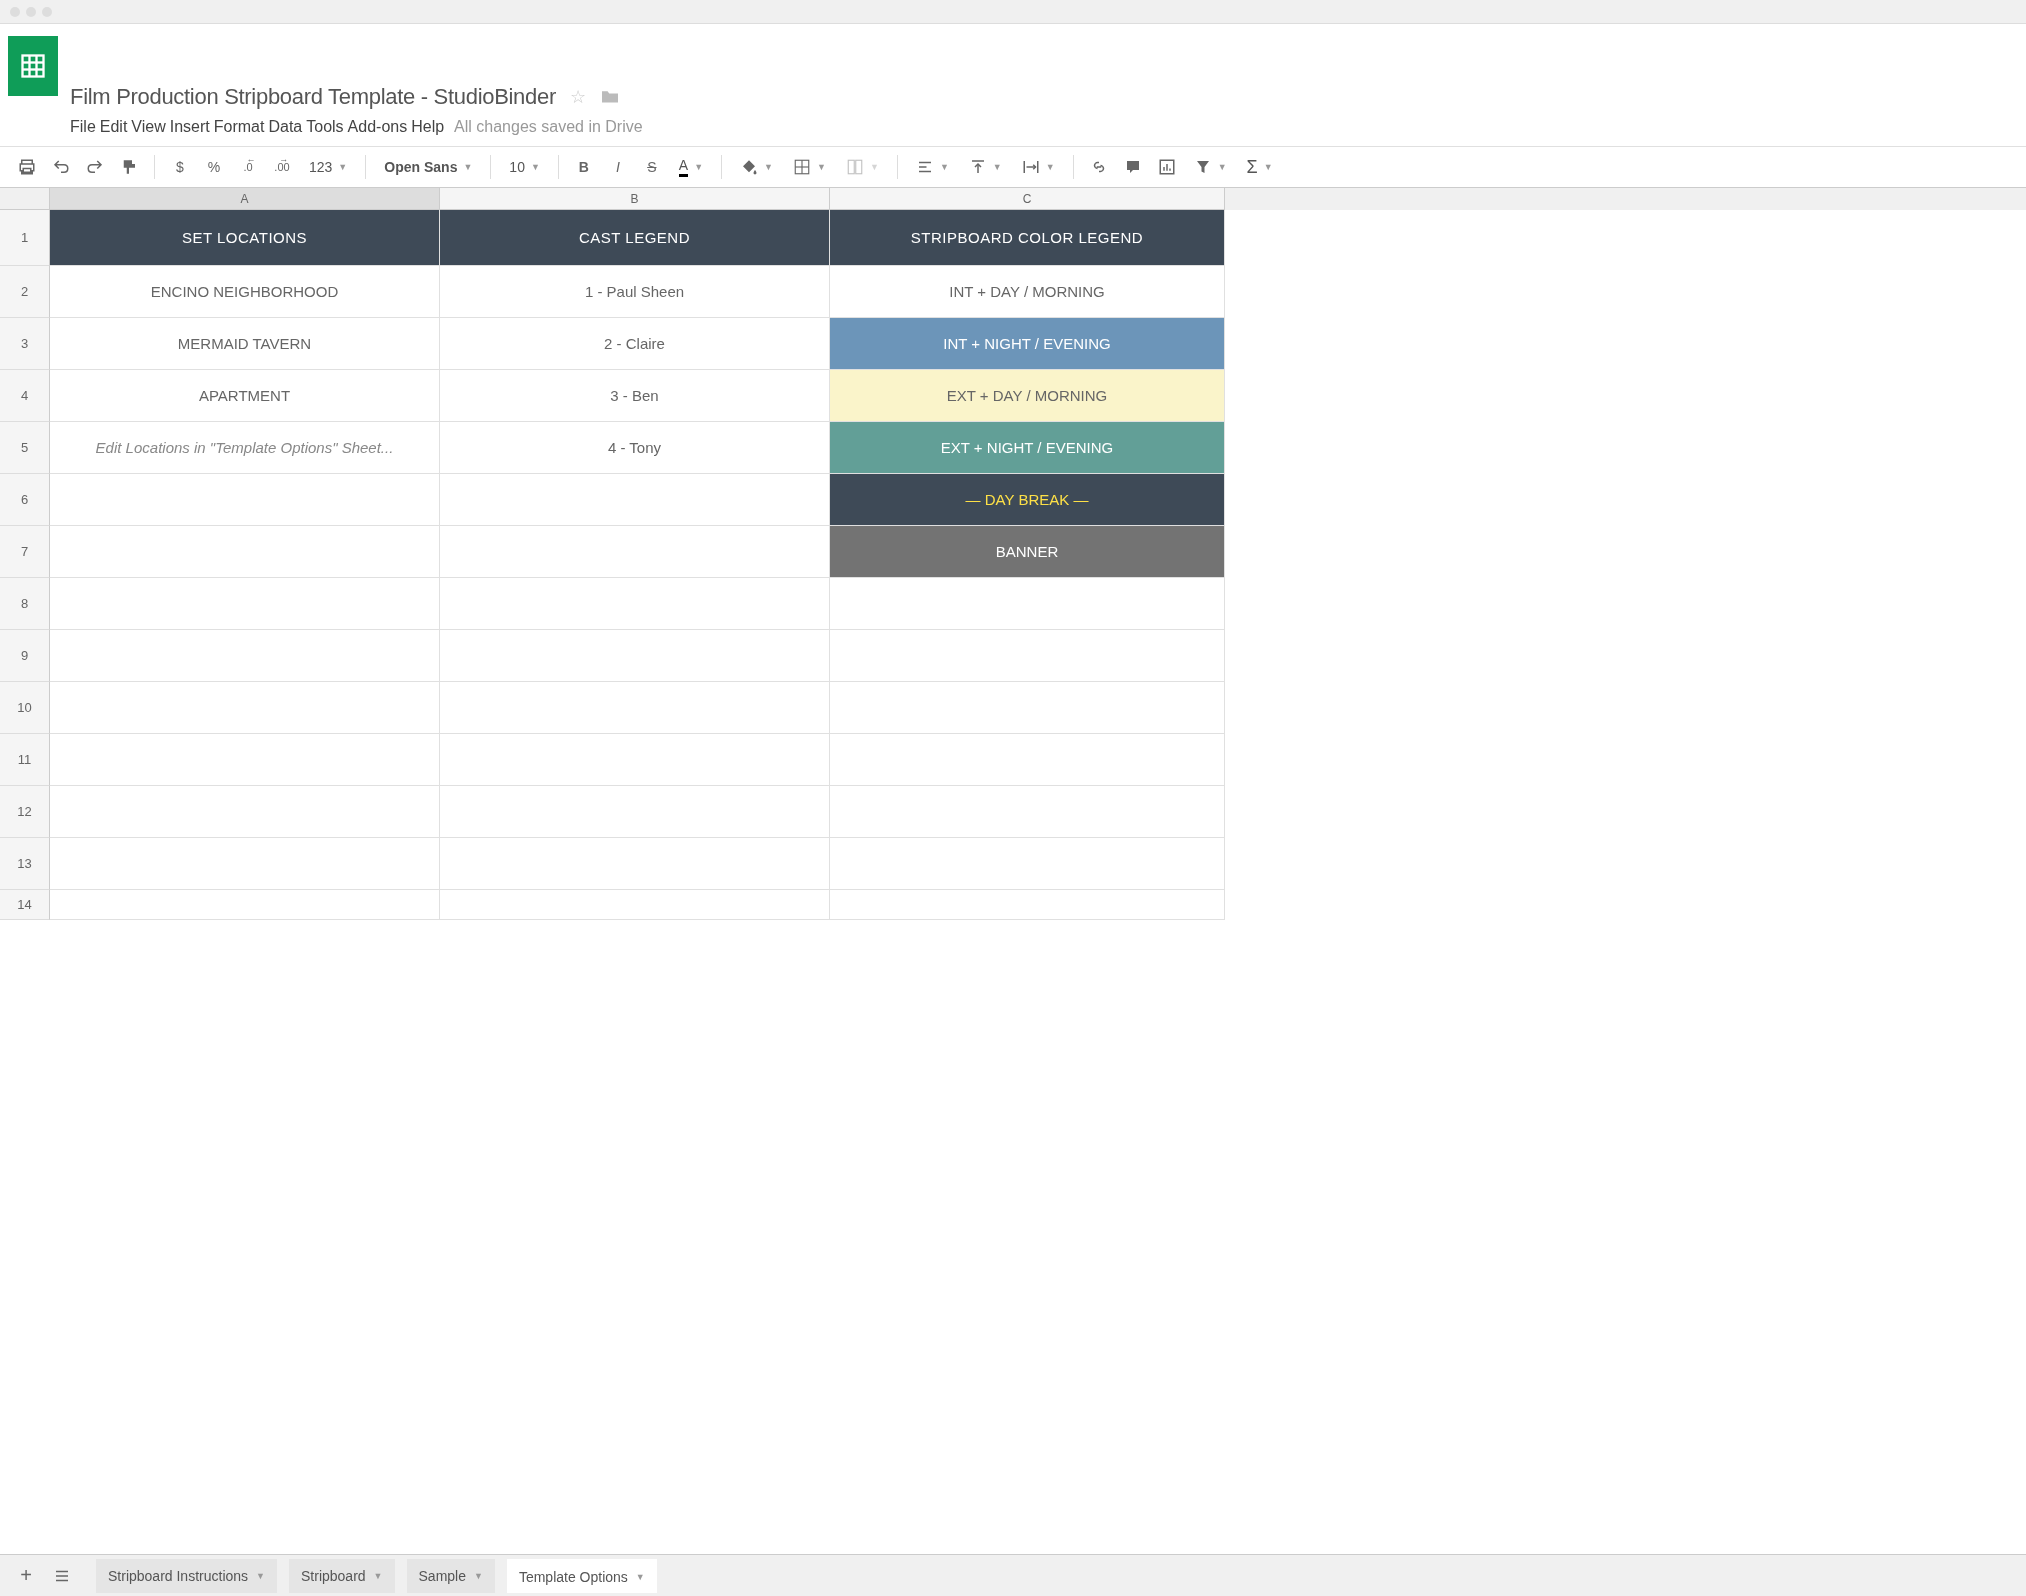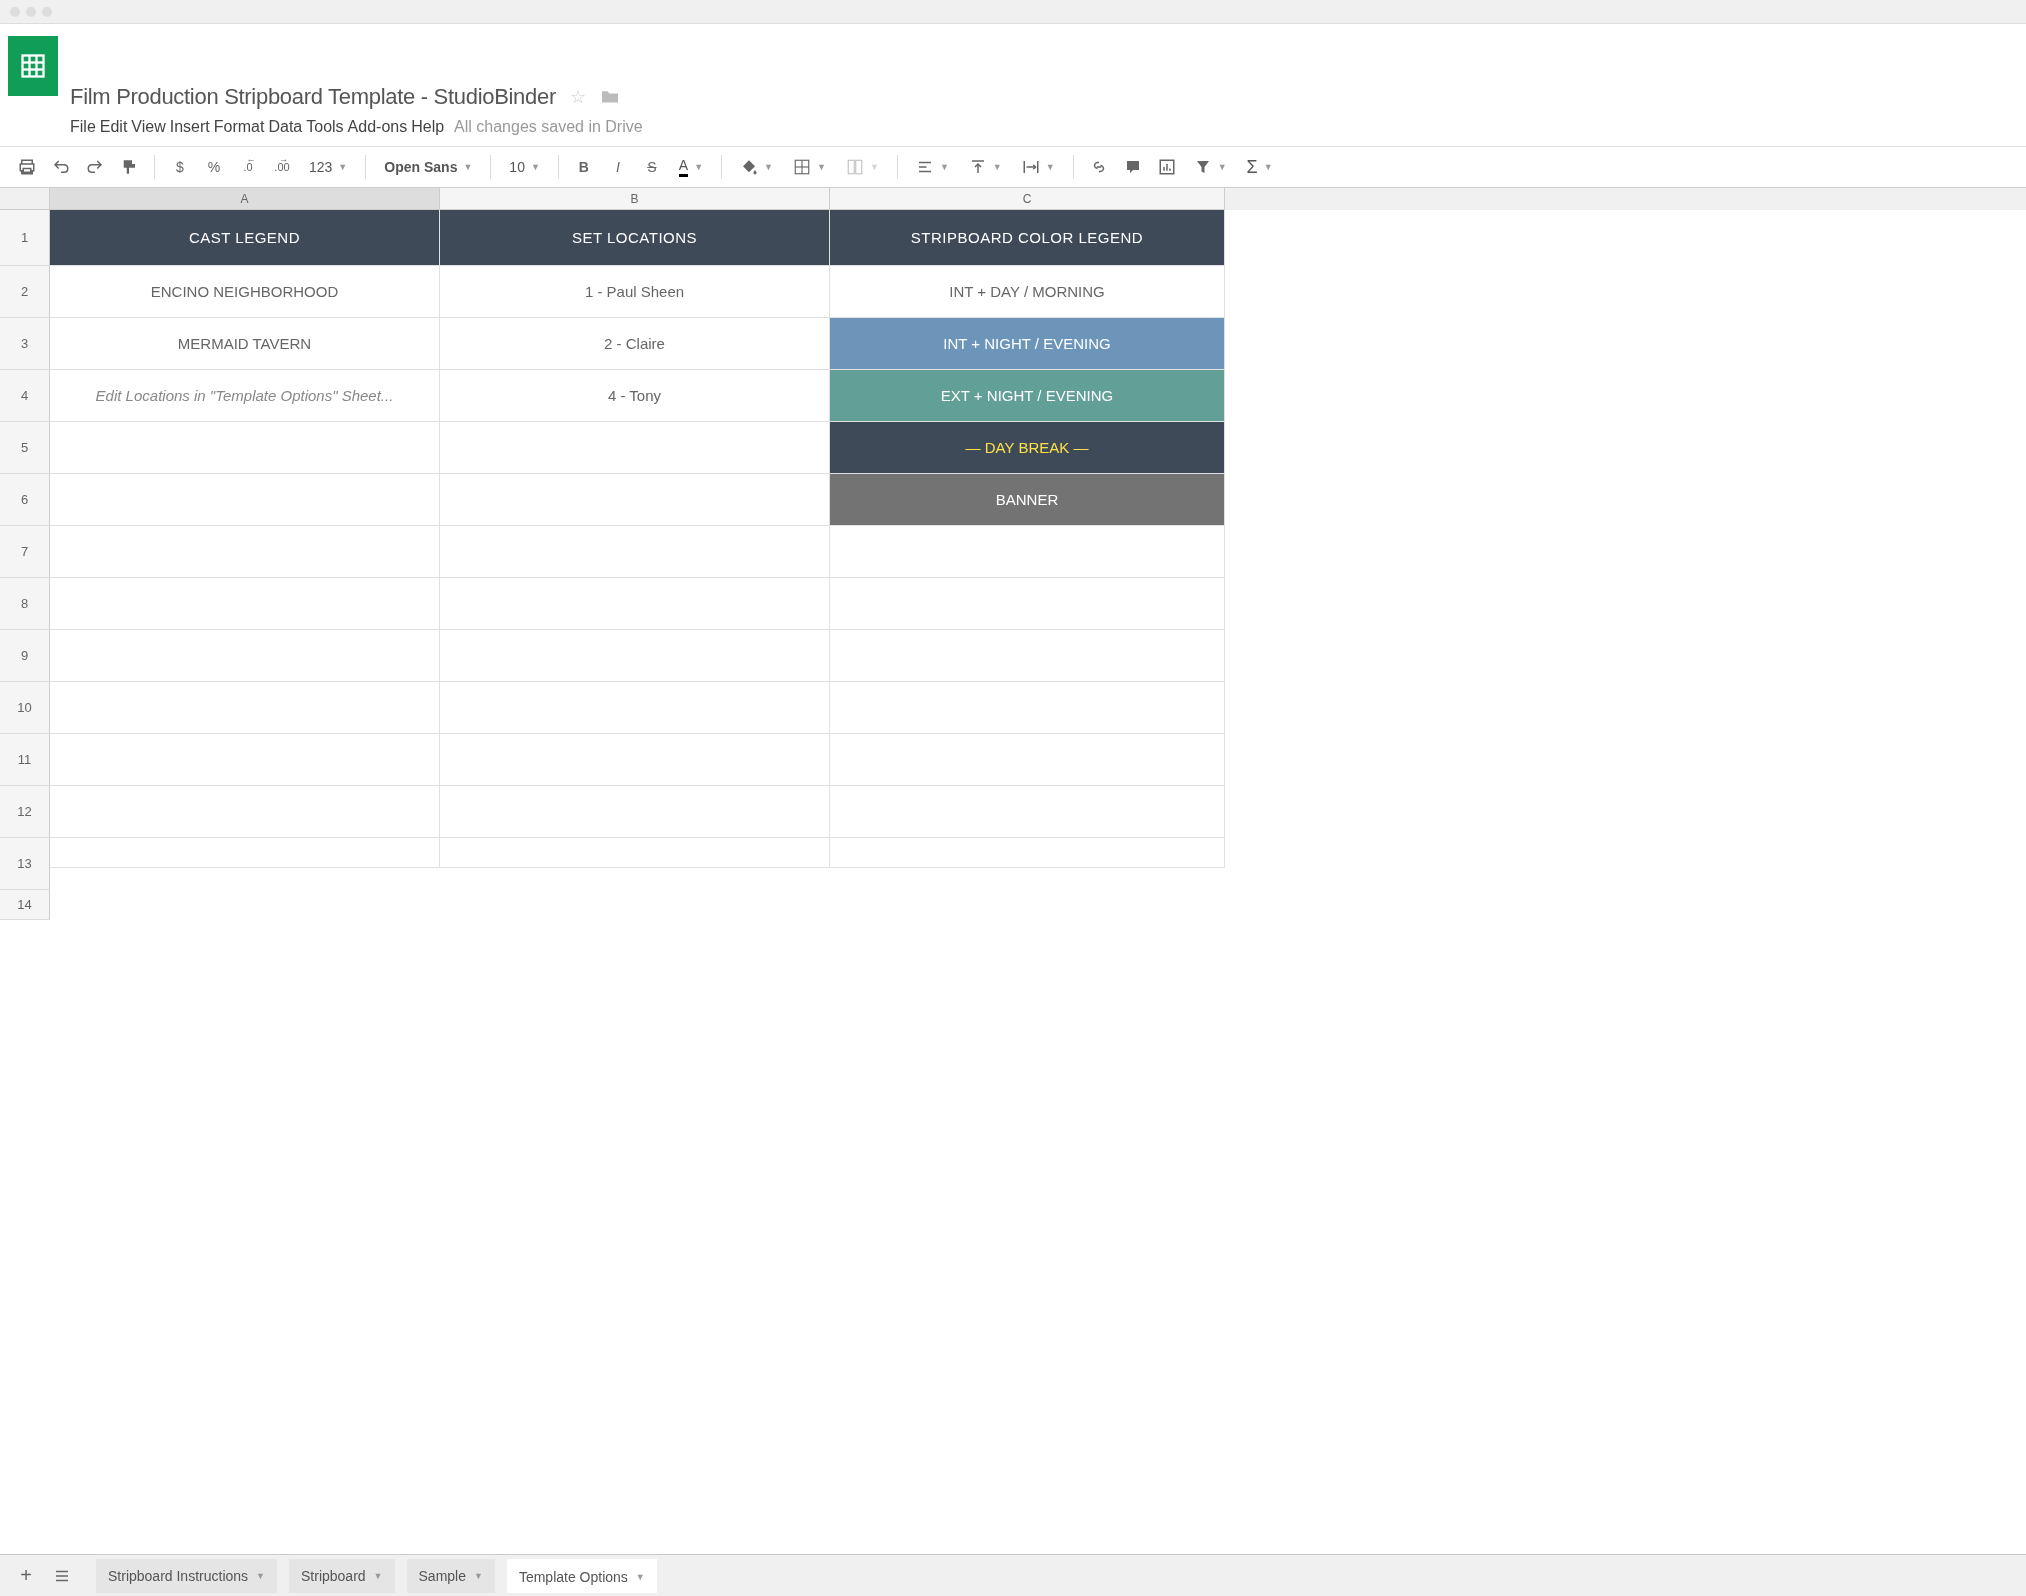--- a/index.html
+++ b/index.html
@@ -264,33 +264,38 @@
       <div class="row-header">8</div>
       <div class="row-header">9</div>
       <div class="row-header">10</div>
       <div class="row-header">11</div>
       <div class="row-header">12</div>
       <div class="row-header">13</div>
       <div class="row-header" style="height:30px;">14</div>
     </div>
     <div class="cells-area">
       <div class="cell-row first">
+        <div class="cell col-a header-cell">SET LOCATIONS</div>
         <div class="cell col-b header-cell">CAST LEGEND</div>
-        <div class="cell col-a header-cell">SET LOCATIONS</div>
         <div class="cell col-c header-cell">STRIPBOARD COLOR LEGEND</div>
       </div>
       <div class="cell-row">
         <div class="cell col-a">ENCINO NEIGHBORHOOD</div>
         <div class="cell col-b">1 - Paul Sheen</div>
         <div class="cell col-c">INT  +  DAY / MORNING</div>
       </div>
       <div class="cell-row">
         <div class="cell col-a">MERMAID TAVERN</div>
         <div class="cell col-b">2 - Claire</div>
         <div class="cell col-c legend-int-night">INT  +  NIGHT / EVENING</div>
+      </div>
+      <div class="cell-row">
+        <div class="cell col-a">APARTMENT</div>
+        <div class="cell col-b">3 - Ben</div>
+        <div class="cell col-c legend-ext-day">EXT  +  DAY / MORNING</div>
       </div>
       <div class="cell-row">
         <div class="cell col-a italic-cell">Edit Locations in "Template Options" Sheet...</div>
         <div class="cell col-b">4 - Tony</div>
         <div class="cell col-c legend-ext-night">EXT  +  NIGHT / EVENING</div>
       </div>
       <div class="cell-row">
         <div class="cell col-a"></div>
         <div class="cell col-b"></div>
         <div class="cell col-c legend-daybreak">— DAY BREAK —</div>

